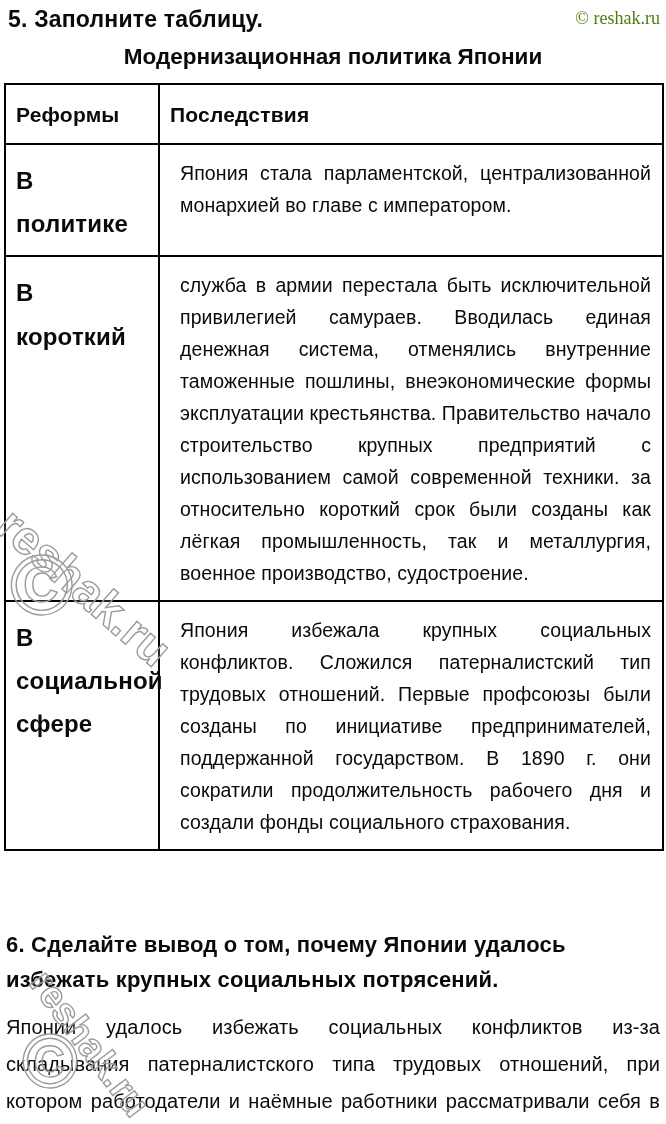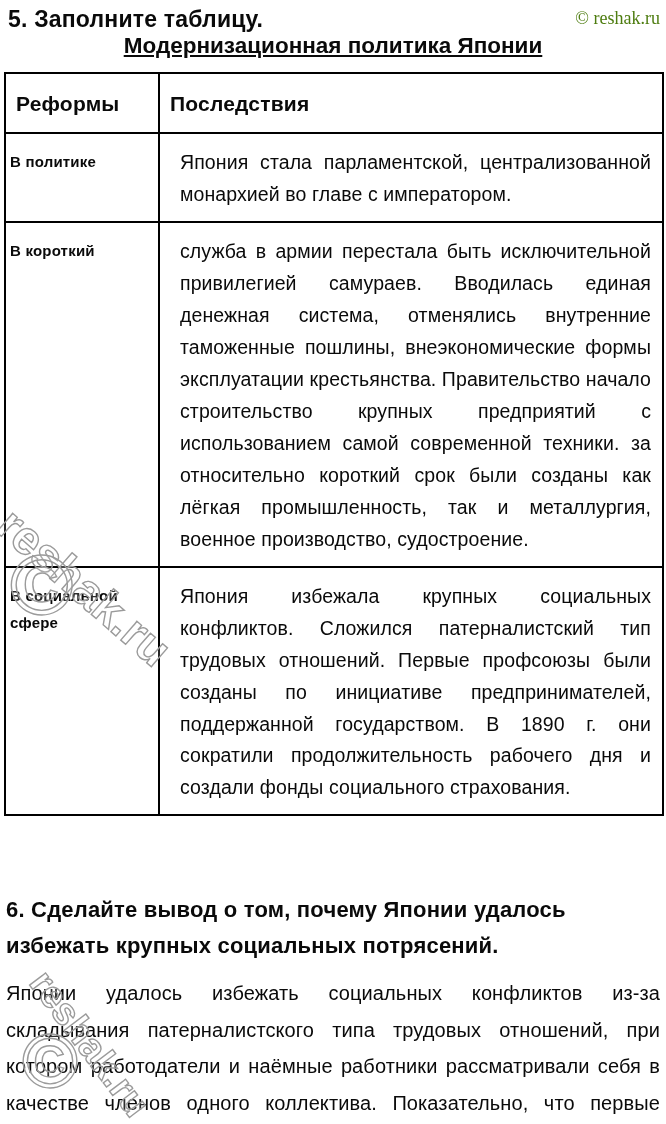--- a/index.html
+++ b/index.html
@@ -33,21 +33,21 @@
   .copyright {
     font-family: "Liberation Serif", "DejaVu Serif", serif;
     font-size: 18px;
     color: #4d7c0f;
     padding-top: 2px;
   }
   .table-title {
     text-align: center;
     font-weight: bold;
     font-size: 22.5px;
-    text-decoration: underline;
+    margin-top: 11px;
   }
   
   table.reforms {
     border-collapse: collapse;
     width: 660px;
     margin-top: 13px;
     table-layout: fixed;
   }
   table.reforms th, table.reforms td {
     border: 2.5px solid #000;
@@ -57,22 +57,22 @@
   col.c1 { width: 154px; }
   th.colhead {
     text-align: left;
     font-size: 21px;
     font-weight: bold;
     padding: 18px 8px 16px 10px;
     letter-spacing: 0.2px;
   }
   td.reform {
     font-weight: bold;
-    font-size: 15px;
-    padding: 14px 12px 10px 4px;
+    font-size: 24px;
+    padding: 14px 12px 10px 10px;
     line-height: 1.8;
     letter-spacing: 0.2px;
   }
   td.consequence {
     font-size: 19.5px;
     padding: 13px 11px 10px 20px;
     line-height: 1.64;
     text-align: justify;
     letter-spacing: 0.1px;
   }

